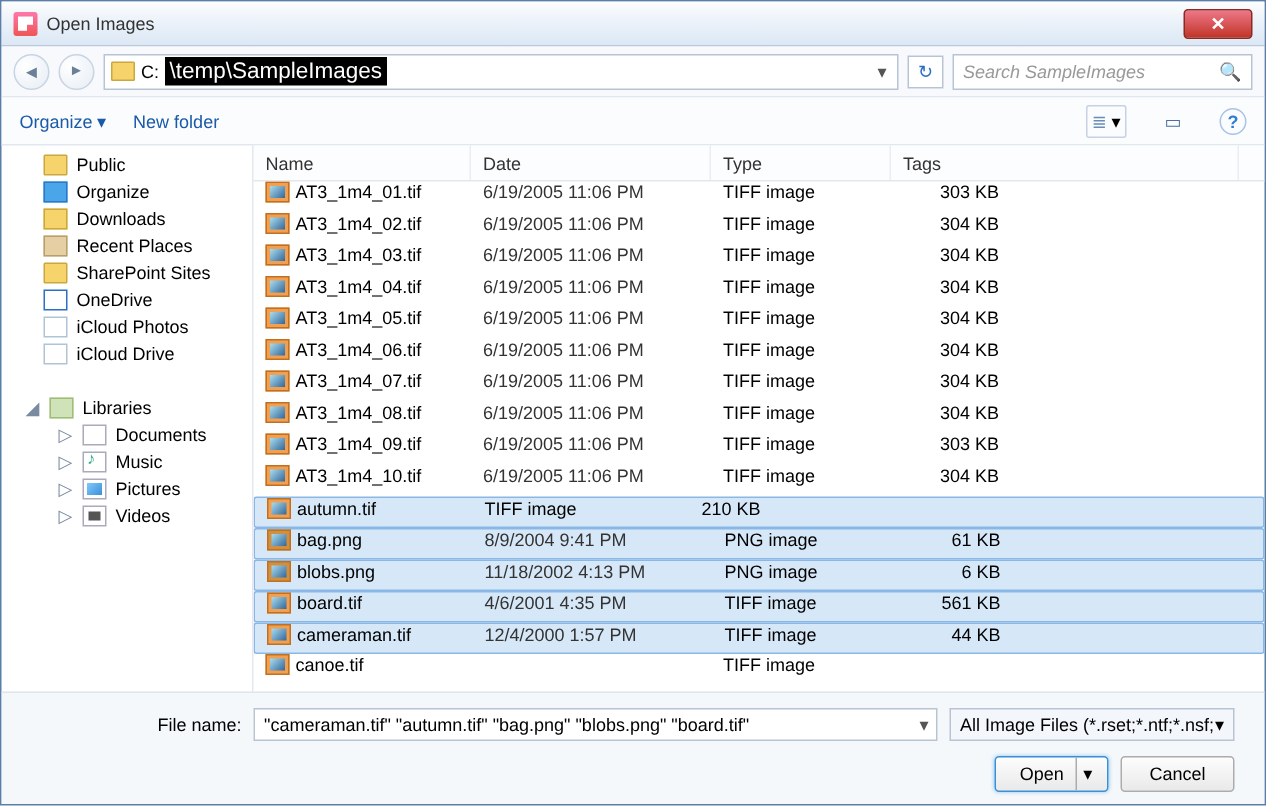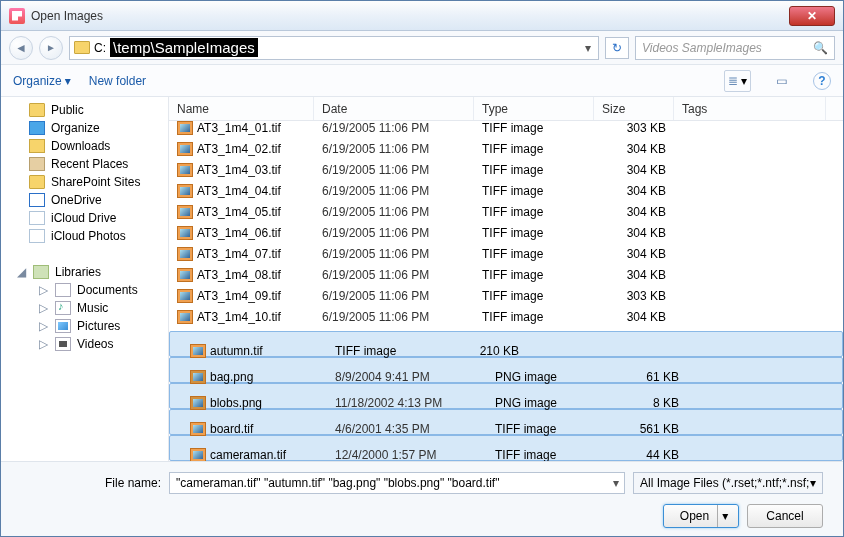--- a/index.html
+++ b/index.html
@@ -64,21 +64,21 @@
 .col-date { width:160px;}
 .col-type { width:120px;}
 .col-size { width:80px; justify-content:flex-start;}
 .col-tags { flex:1;}
 
 .filelist { flex:1; overflow-y:scroll; }
 .filelist::-webkit-scrollbar { width:17px; }
 .filelist::-webkit-scrollbar-track { background:#f0f0f0; border-left:1px solid #ddd;}
 .filelist::-webkit-scrollbar-thumb { background:#cdd6e1; border:1px solid #a9b7c9; border-radius:2px;}
 .file-row { display:flex; align-items:flex-start; height:21px; padding:0; }
-.file-row.selected { background:#d6e8f8; border:1px solid #8ab8e6; border-radius:2px; padding:12px; }
+.file-row.selected { background:#d6e8f8; border:1px solid #8ab8e6; border-radius:2px; padding:0; }
 .file-row .fname { width:145px; display:flex; align-items:center; gap:4px; padding-left:8px;}
 .file-row .fdate { width:160px; padding-left:8px; color:#333;}
 .file-row .ftype { width:120px; padding-left:8px;}
 .file-row .fsize { width:80px; text-align:right; padding-right:8px;}
 .file-ic { width:16px; height:14px; background:#f0a050; border:1px solid #c07020; display:inline-block; position:relative;}
 .file-ic.png { background:#d09040;}
 .file-ic::after { content:""; position:absolute; left:2px; top:2px; width:10px; height:8px; background:linear-gradient(135deg,#ade,#369);}
 
 
 .bottom { height:75px; border-top:1px solid #dfe5ec; padding:10px 20px; background:#f5f8fb;}
@@ -109,21 +109,21 @@
   <div class="navbtn fwd">►</div>
   <div class="addressbar">
     <span class="folder-ic"></span>
     <span>C:</span>
       <span class="path-text">\temp\SampleImages</span>
     <span style="flex:1"></span>
     <span class="dd">▾</span>
   </div>
   <div class="refresh">↻</div>
   <div class="searchbox">
-    <span>Videos SampleImages</span>
+    <span>Search SampleImages</span>
     <span class="mag">🔍</span>
   </div>
 </div>
 
 <div class="toolrow">
   <div class="tool">
       <span>Organize</span> 
       <span>▾</span>
     </div>
   <div class="tool">New folder</div>
@@ -157,26 +157,26 @@
         </div>
         <div class="tree-item">
           <span class="ic ic-folder"></span>
           <span>SharePoint Sites</span>
         </div>
         <div class="tree-item">
           <span class="ic ic-od"></span>
           <span>OneDrive</span>
         </div>
         <div class="tree-item">
+          <span class="ic ic-icp"></span>
+          <span>iCloud Photos</span>
+        </div>
+        <div class="tree-item">
           <span class="ic ic-icd"></span>
           <span>iCloud Drive</span>
-        </div>
-        <div class="tree-item">
-          <span class="ic ic-icp"></span>
-          <span>iCloud Photos</span>
         </div>
       </div>
     <div style="height:18px"></div>
     <div class="tree-item top">
       <span class="tick">◢</span>
       <span class="ic ic-lib"></span>
       <span>Libraries</span>
     </div>
     <div id="sidebar-libs">
         <div class="tree-item" style="padding-left: 30px;">
@@ -200,21 +200,20 @@
           <span>Videos</span>
         </div>
       </div>
   </div>
 
   <div class="filearea">
     <div class="colheaders">
       <div class="col col-name">Name</div>
       <div class="col col-date">Date</div>
       <div class="col col-type">Type</div>
-      <div class="col col-size">Size</div>
       <div class="col col-tags">Tags</div>
     </div>
     <div class="filelist" id="filelist">
         <div class="file-row">
           <div class="fname">
             <span class="file-ic "></span>
             <span>AT3_1m4_01.tif</span>
           </div>
           <div class="fdate">6/19/2005 11:06 PM</div>
           <div class="ftype">TIFF image</div>
@@ -318,21 +317,21 @@
           <div class="ftype">PNG image</div>
           <div class="fsize">61 KB</div>
         </div>
         <div class="file-row selected">
           <div class="fname">
             <span class="file-ic png"></span>
             <span>blobs.png</span>
           </div>
           <div class="fdate">11/18/2002 4:13 PM</div>
           <div class="ftype">PNG image</div>
-          <div class="fsize">8 KB</div>
+          <div class="fsize">6 KB</div>
         </div>
         <div class="file-row selected">
           <div class="fname">
             <span class="file-ic "></span>
             <span>board.tif</span>
           </div>
           <div class="fdate">4/6/2001 4:35 PM</div>
           <div class="ftype">TIFF image</div>
           <div class="fsize">561 KB</div>
         </div>

